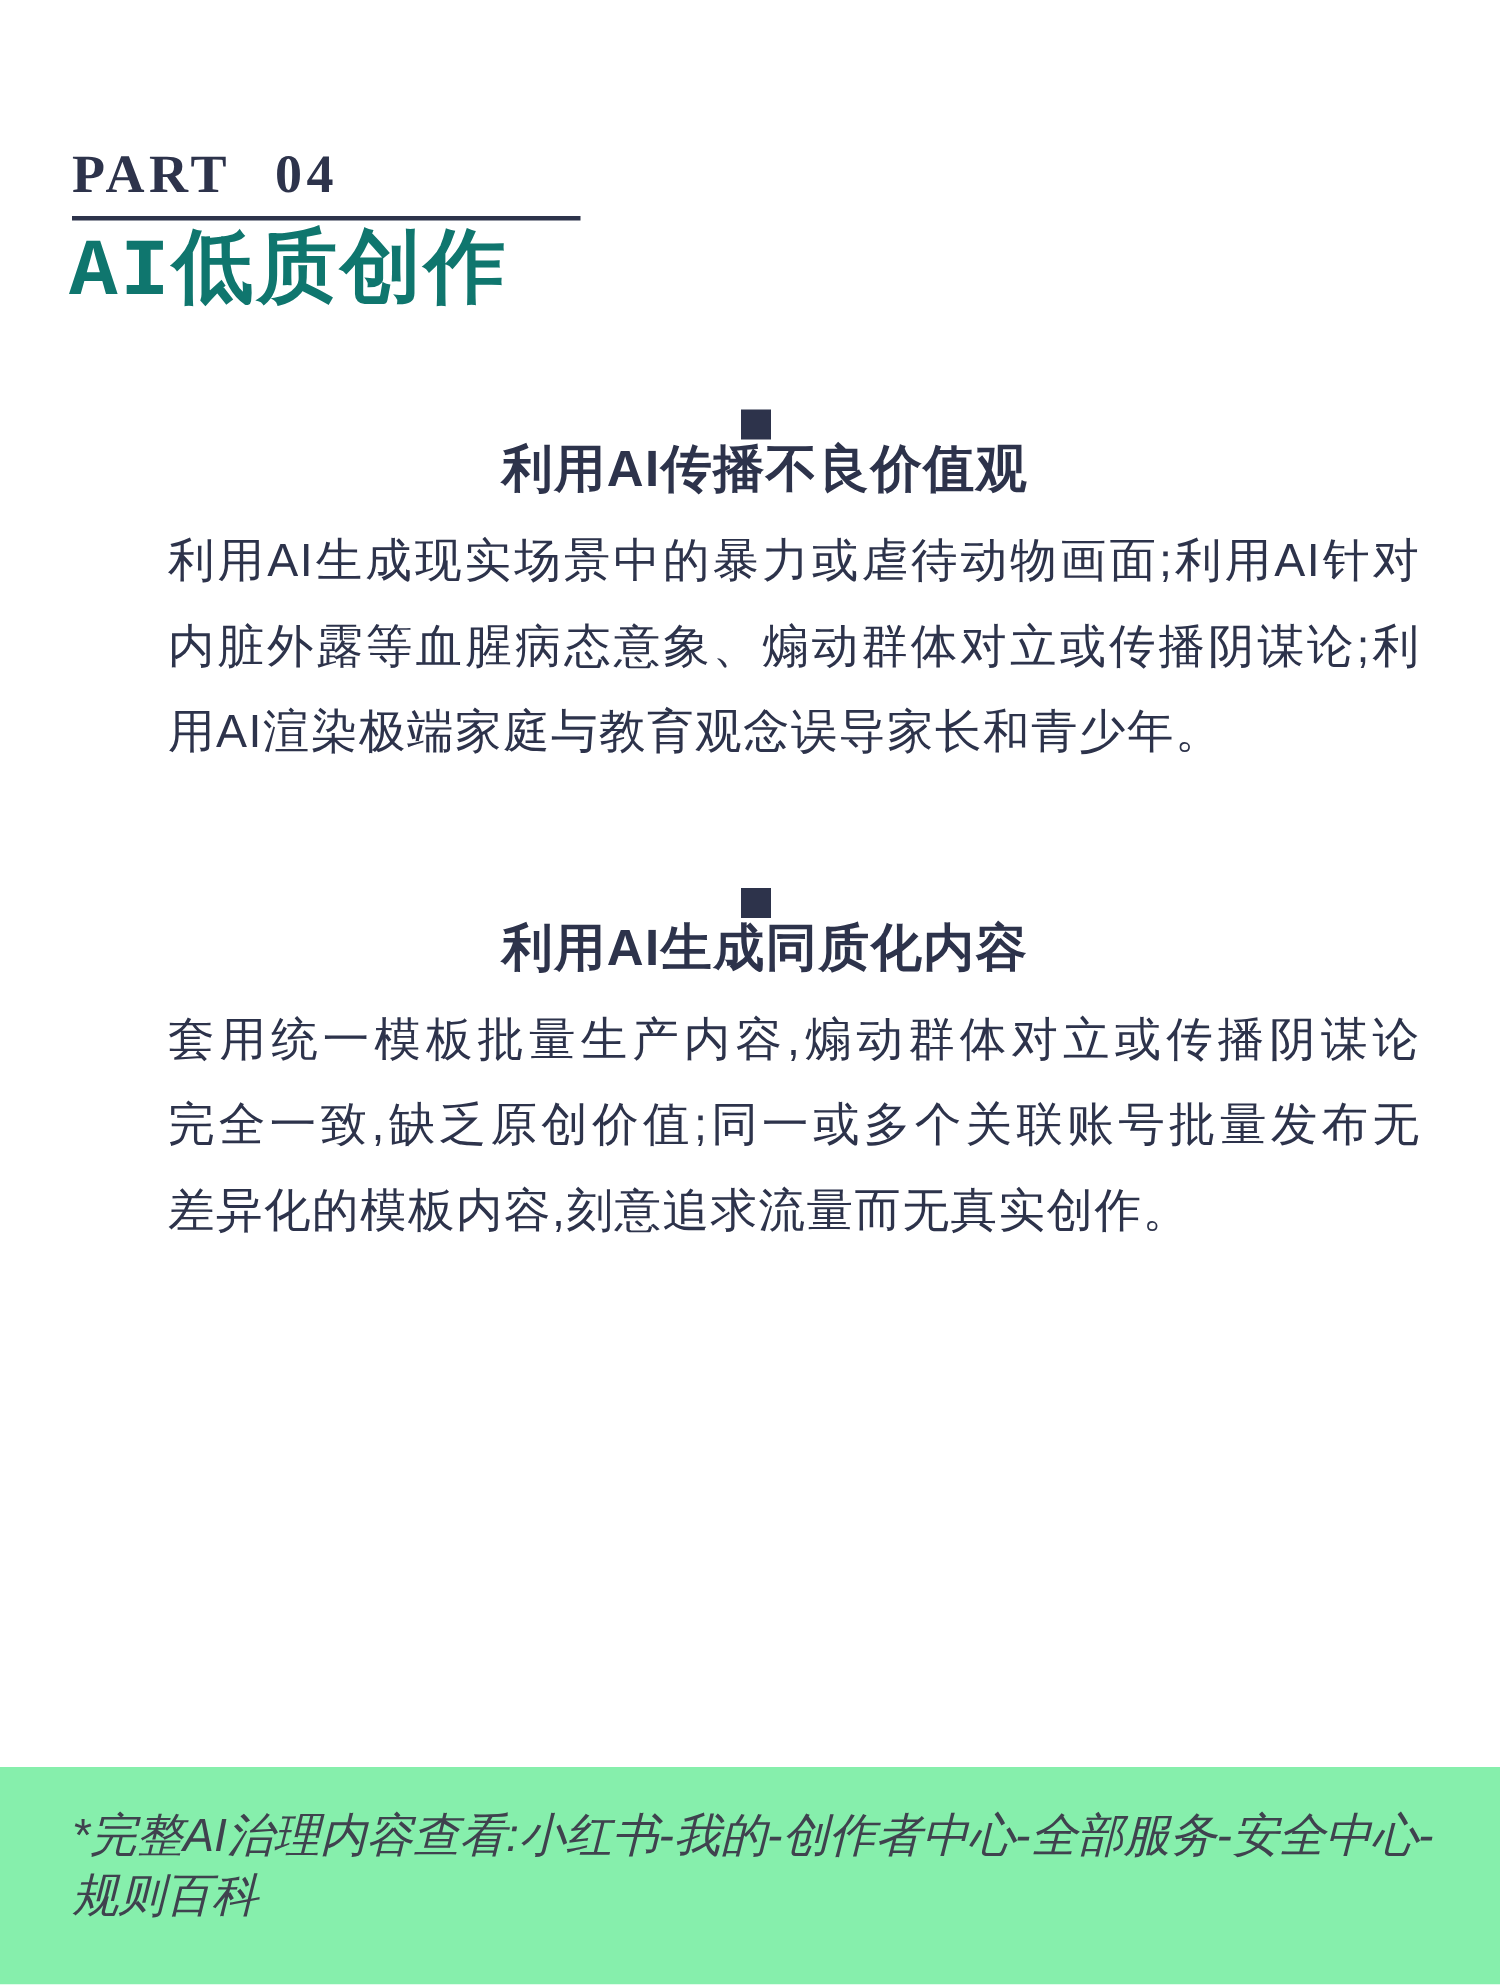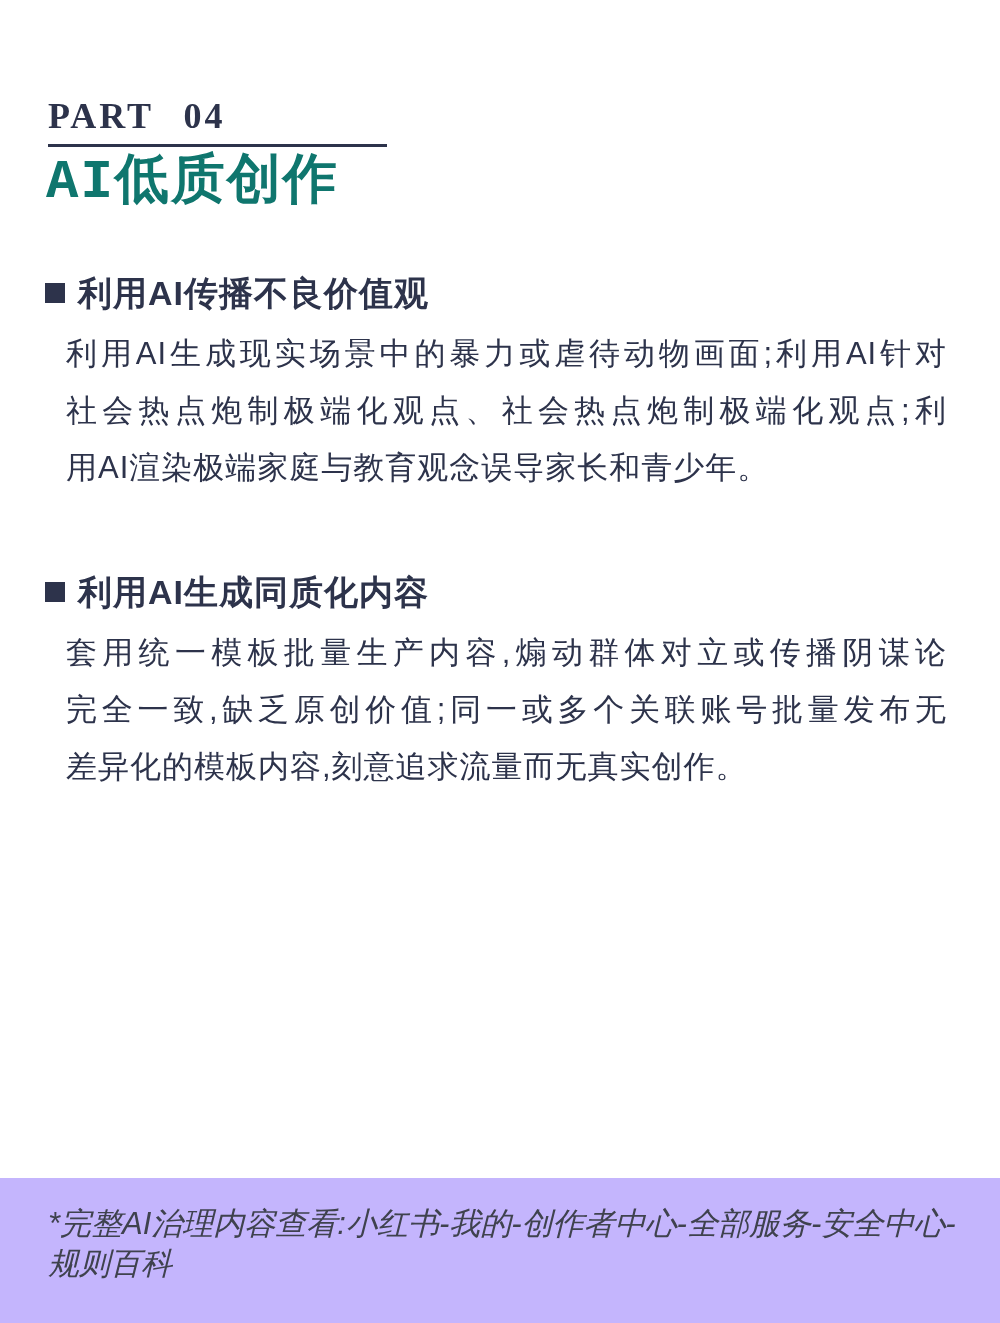--- a/index.html
+++ b/index.html
@@ -22,35 +22,35 @@
     margin:8px 0 0 48px;
   }
   .page-title{
     margin:8px 0 0 46px;
     font-family:Liberation Mono, monospace;
     font-weight:700;font-size:54px;letter-spacing:2px;
     color:#0f766e;line-height:1.05;
   }
   .sections{margin-top:62px;}
   .section + .section{margin-top:76px;}
-  .sec-head{display:flex;align-items:center;margin-left:45px;}
+  .sec-head{display:flex;align-items:center;margin-left:20px;flex-direction:column;}
   .bullet{width:20px;height:20px;background:#2d334b;margin-right:13px;flex:none;}
   .sec-title{font-size:34px;font-weight:700;color:#2d334b;line-height:40px;letter-spacing:1px;}
-  .sec-body{margin:12px 53px 0 66px;}
+  .sec-body{margin:12px 53px 0 112px;}
   .line{
     font-size:31px;color:#2d334b;line-height:57px;
     letter-spacing:1px;
     text-align:justify;text-align-last:justify;
     text-justify:inter-character;
     white-space:nowrap;
   }
   .line.last{text-align-last:left;}
   .footer{
     position:absolute;left:0;bottom:0;
-    width:1000px;height:145px;background:#c4b5fd;
+    width:1000px;height:145px;background:#86efac;
   }
   .footer-note{
     margin:26px 30px 0 48px;
     font-style:italic;font-size:31px;
     color:#3f424e;line-height:1.3;
   }
 </style>
 </head>
 <body>
 
@@ -60,21 +60,21 @@
 
 <div class="sections">
 
   <div class="section">
     <div class="sec-head">
       <span class="bullet"></span>
       <span class="sec-title">利用AI传播不良价值观</span>
     </div>
     <div class="sec-body">
       <div class="line">利用AI生成现实场景中的暴力或虐待动物画面;利用AI针对</div>
-      <div class="line">社会热点炮制极端化观点、社会热点炮制极端化观点;利</div>
+      <div class="line">内脏外露等血腥病态意象、煽动群体对立或传播阴谋论;利</div>
       <div class="line last">用AI渲染极端家庭与教育观念误导家长和青少年。</div>
     </div>
   </div>
 
   <div class="section">
   </div>
 
   <div class="section">
     <div class="sec-head">
       <span class="bullet"></span>

